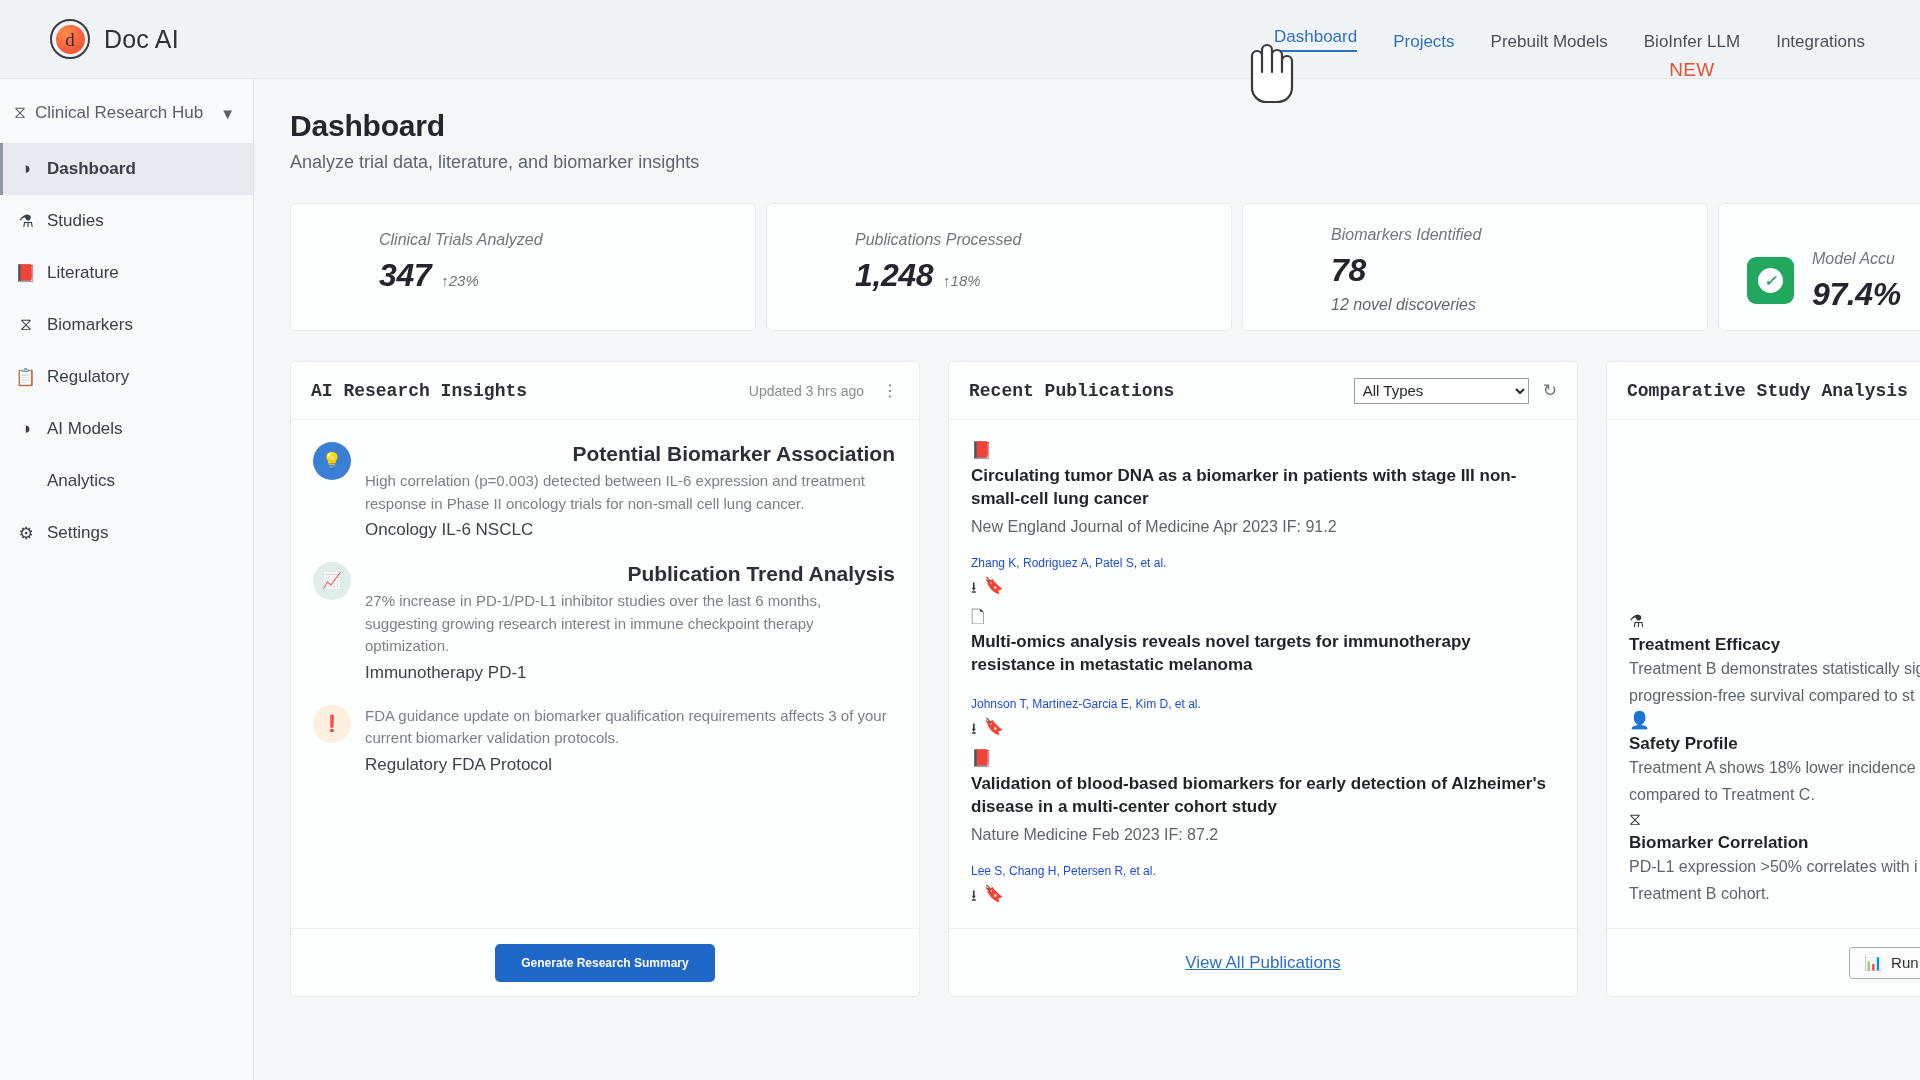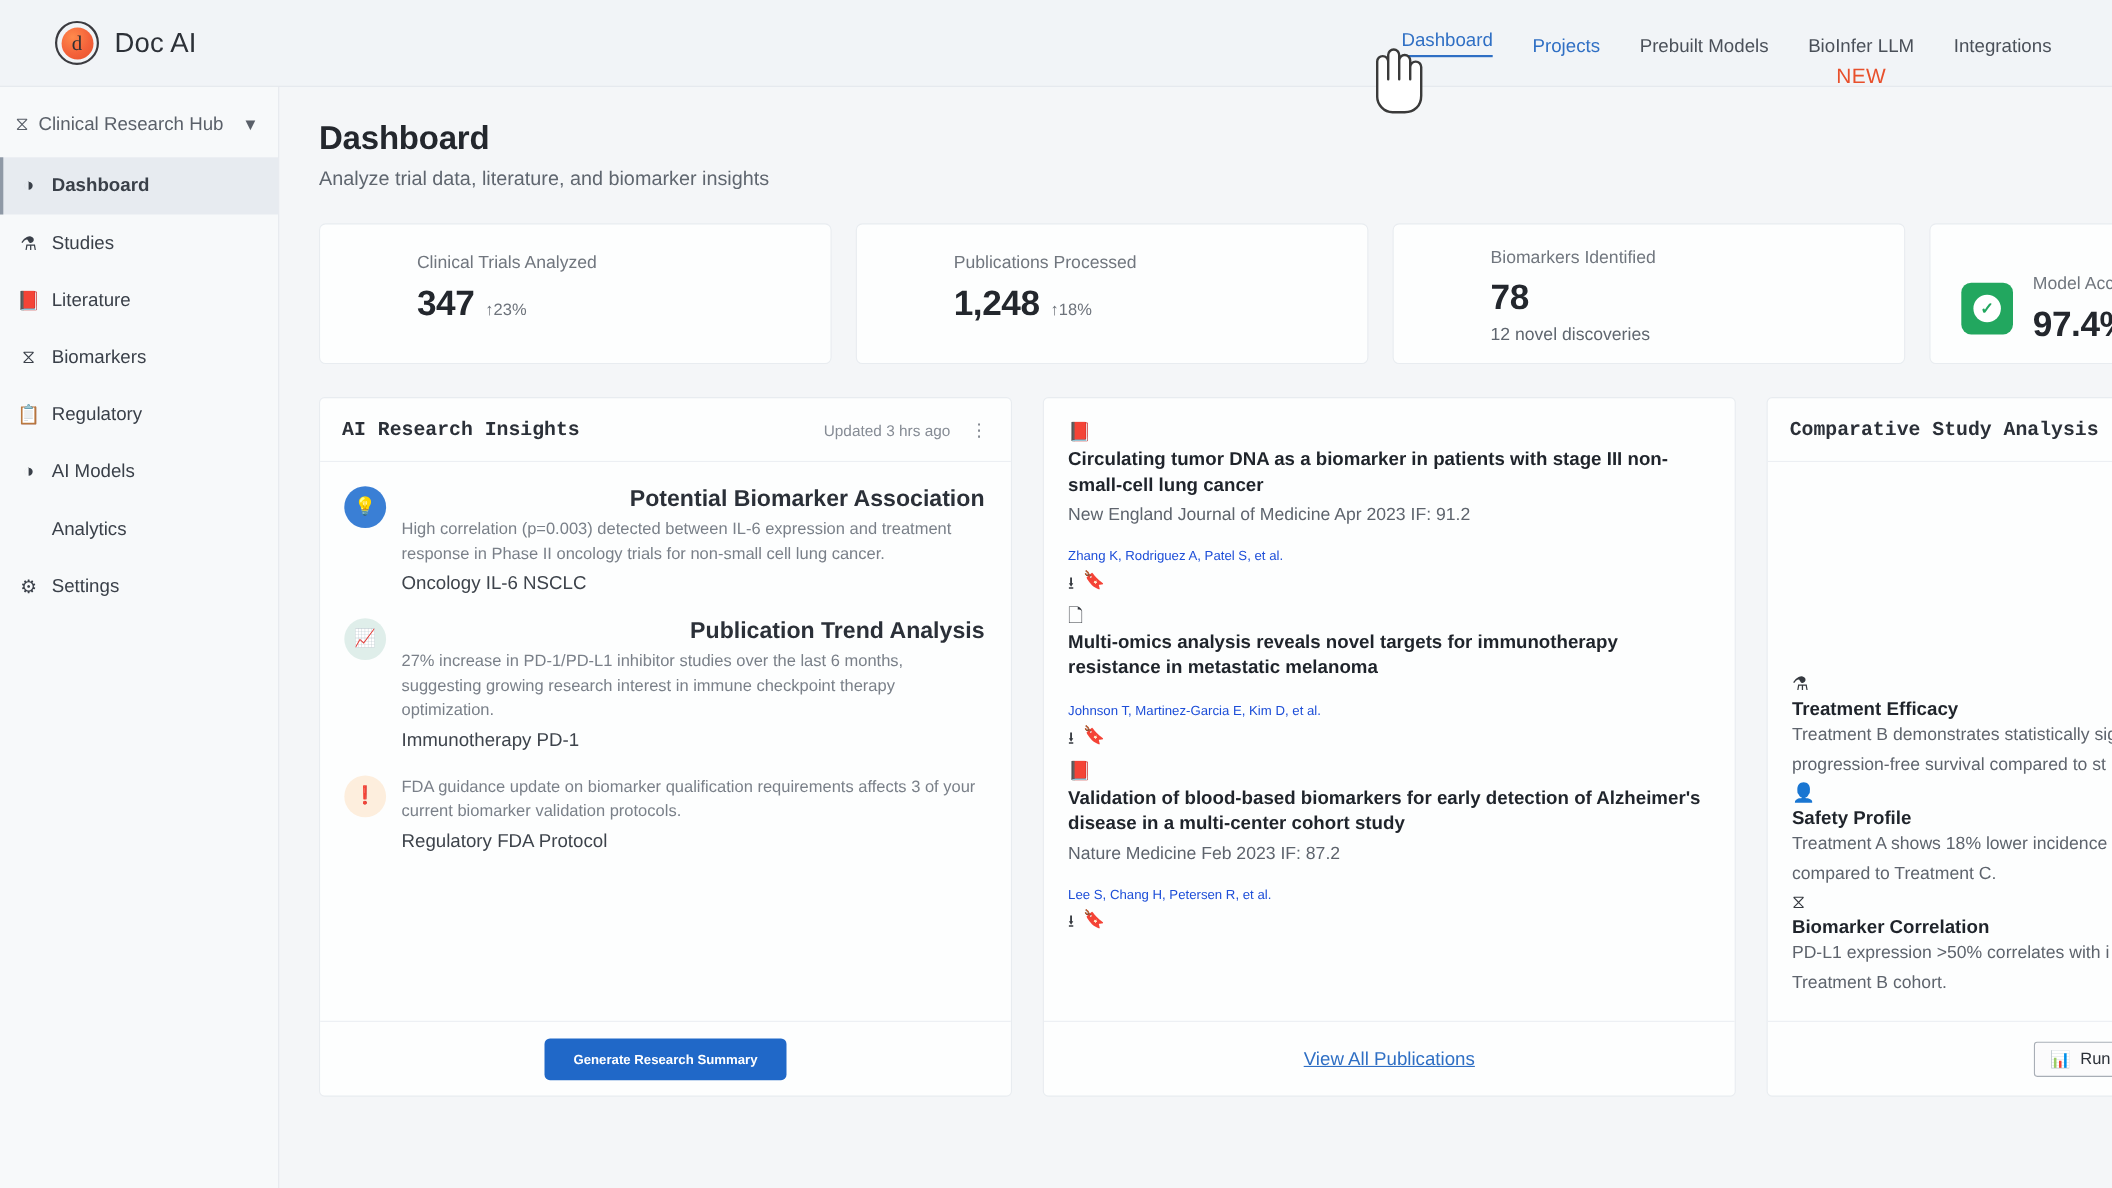--- a/index.html
+++ b/index.html
@@ -79,21 +79,21 @@
     position: absolute; top: 79px; left: 254px;
     width: 1666px; height: 1001px;
     background: #f4f6f8;
     overflow: hidden;
   }
   .page-head { padding: 30px 0 0 36px; }
   .page-title { font-size: 30px; font-weight: 700; color: #23272d; letter-spacing: -.2px; }
   .page-sub { font-size: 18px; color: #5f666f; margin-top: 9px; }
 
   
-  .stats { display: flex; gap: 22px; padding: 30px 0 0 36px; }
+  .stats { display: flex; gap: 10px; padding: 30px 0 0 36px; font-style: italic; }
   .stat-card {
     background: #fdfefe; border: 1px solid #e8ecf0; border-radius: 6px;
     width: 466px; height: 128px; flex: 0 0 auto;
     padding: 27px 0 0 88px;
     position: relative;
   }
   .stat-label { font-size: 16px; color: #70767e; }
   .stat-row { display: flex; align-items: baseline; gap: 10px; margin-top: 8px; }
   .stat-value { font-size: 32px; font-weight: 700; color: #23272d; letter-spacing: -.4px; }
   .stat-delta { font-size: 15px; color: #6d737b; }
@@ -323,20 +323,30 @@
             <div class="ins-tags">Regulatory FDA Protocol</div>
           </div>
         </div>
       </div>
       <div class="panel-foot">
         <button class="btn-primary">Generate Research Summary</button>
       </div>
     </div>
 
     <div class="panel panel-b">
+      <div class="panel-head">
+        <div class="panel-title">Recent Publications</div>
+        <select class="pub-select" style="margin-left:auto;">
+          <option>All Types</option>
+          <option>Journal</option>
+          <option>Preprint</option>
+          <option>Review</option>
+        </select>
+        <div class="refresh">↻</div>
+      </div>
       <div class="panel-body">
         <div class="pub">
           <div class="pub-topicon">📕</div>
           <div class="pub-title">Circulating tumor DNA as a biomarker in patients with stage III non-small-cell lung cancer</div>
           <div class="pub-journal">New England Journal of Medicine Apr 2023 IF: 91.2</div>
           <div class="pub-authors">Zhang K, Rodriguez A, Patel S, et al.</div>
           <div class="pub-actions">
             <span>⭳</span>
             <span>🔖</span>
           </div>

